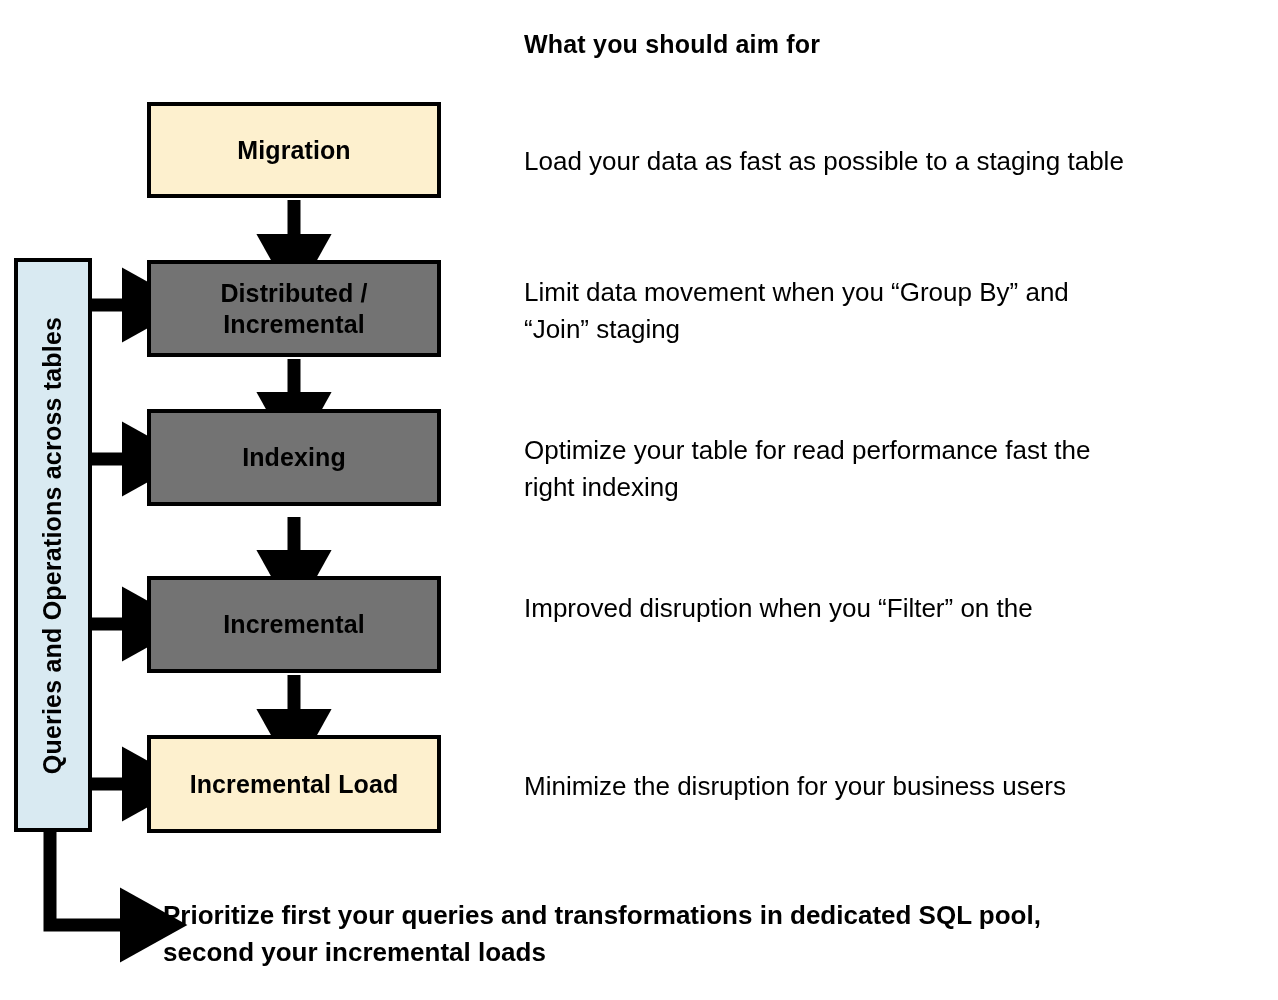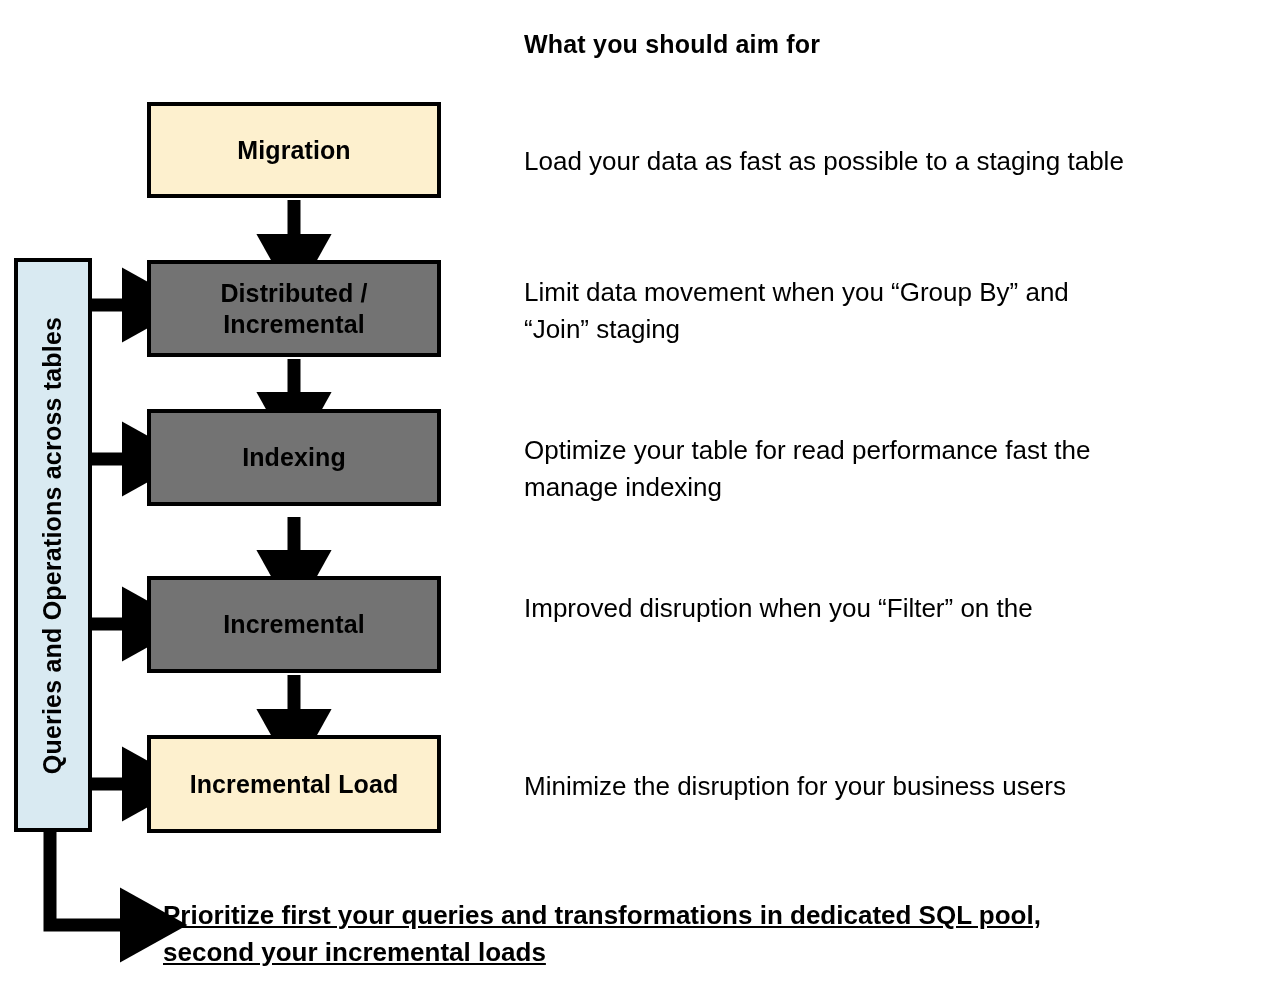--- a/index.html
+++ b/index.html
@@ -109,21 +109,20 @@
 
   
   #bottom-callout {
     position: absolute;
     left: 163px;
     top: 897px;
     width: 1060px;
     font-size: 26px;
     font-weight: bold;
     line-height: 1.42;
-    text-decoration: underline;
   }
   #bottom-callout .callout-line { display: block; }
 </style>
 </head>
 <body>
 
 <div id="diagram-root">
 
   <svg id="connectors" viewBox="0 0 1278 1000" width="1278" height="1000">
     <defs>
@@ -176,21 +175,21 @@
 
   <div id="desc-migration" class="desc">Load your data as fast as possible to a staging table</div>
 
   <div id="desc-distributed" class="desc">
     <span>Limit data movement when you “Group By” and</span><br>
     <span>“Join” staging</span>
   </div>
 
   <div id="desc-indexing" class="desc">
     <span>Optimize your table for read performance fast the</span><br>
-    <span>manage indexing</span>
+    <span>right indexing</span>
   </div>
 
   <div id="desc-partitioning" class="desc">
     <span>Improved disruption when you “Filter” on the</span><br>
   </div>
 
   <div id="desc-incremental" class="desc">Minimize the disruption for your business users</div>
 
   <div id="bottom-callout">
     <span class="callout-line">Prioritize first your queries and transformations in dedicated SQL pool,</span>

